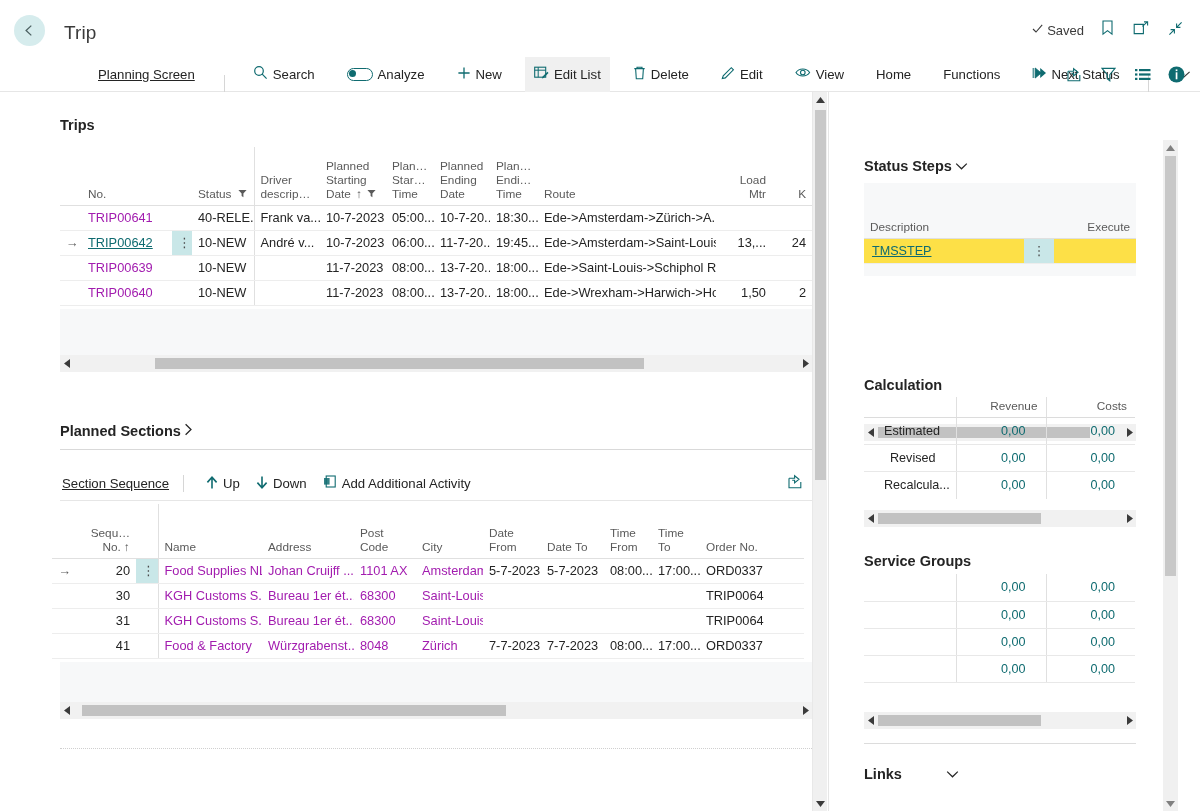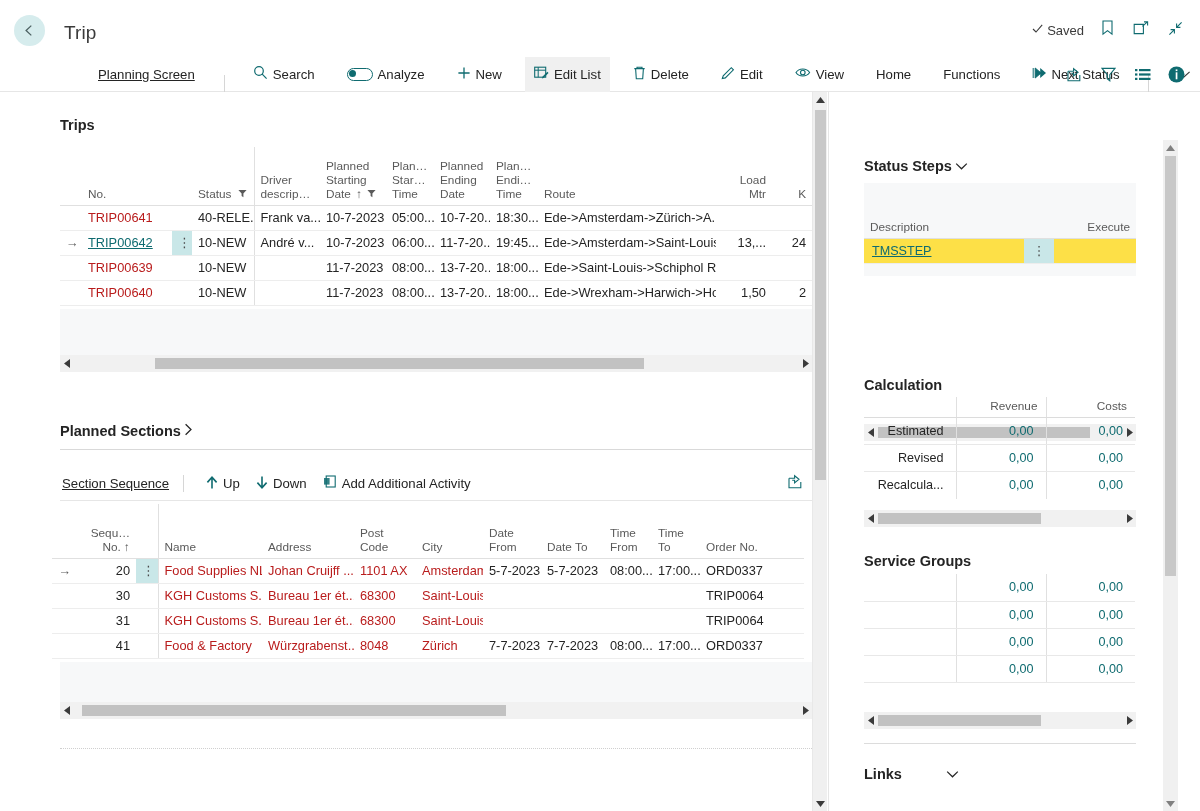--- a/index.html
+++ b/index.html
@@ -80,41 +80,41 @@
   table.grid { border-collapse:collapse; table-layout:fixed; font-size:12.8px; }
   table.grid th {
     font-weight:normal; color:#5a5a5a; font-size:11.8px; text-align:left;
     vertical-align:bottom; padding:0 6px 4px 6px; border-bottom:1px solid #e0e0e0;
   }
   table.grid td {
     padding:0 6px; height:25px; border-bottom:1px solid #ededed; vertical-align:middle;
     overflow:hidden; white-space:nowrap;
   }
   .cellnum { text-align:right; }
-  .link-cell { color:#b91c1c; }
+  .link-cell { color:#a21caf; }
   .link-u { color:#0f6b70; text-decoration:underline; }
   .vline { border-left:1px solid #e0e0e0; }
   .arrow-col { width:22px; text-align:center; color:#5a5a5a; }
   .dots-col { width:20px; text-align:center; color:#4a4a4a; letter-spacing:0; }
   .rowsel .dots-col { background:#c9e7e8; }
 
   
   .hscroll { position:relative; height:17px; background:#f1f1f1; }
   .hscroll .thumb { position:absolute; top:3px; height:11px; background:#c2c2c2; }
   .hscroll .arr { position:absolute; top:0; width:14px; height:17px; display:flex; align-items:center; justify-content:center; }
   .hscroll .arr.l { left:0; } .hscroll .arr.r { right:0; }
 
   .dotted-sep {
     border-top:1px dotted #cfcfcf; height:0;
   }
 
   
   table.rt { border-collapse:collapse; width:271px; font-size:12.6px; table-layout:fixed; }
   table.rt th { font-weight:normal; color:#5a5a5a; font-size:11.8px; text-align:right; padding:2px 8px 4px 8px; border-bottom:1px solid #dcdcdc; }
-  table.rt td { padding:0 12px; height:27px; border-bottom:1px solid #e8e8e8; text-align:right; color:#0f6b70; }
+  table.rt td { padding:0 20px; height:27px; border-bottom:1px solid #e8e8e8; text-align:right; color:#0f6b70; }
   table.rt td.lbl { color:#242424; }
 </style>
 </head>
 <body>
 
 <div class="app">
 
   <div class="topbar">
     <div class="back-btn">
       <svg width="17" height="17" viewBox="0 0 17 17">

